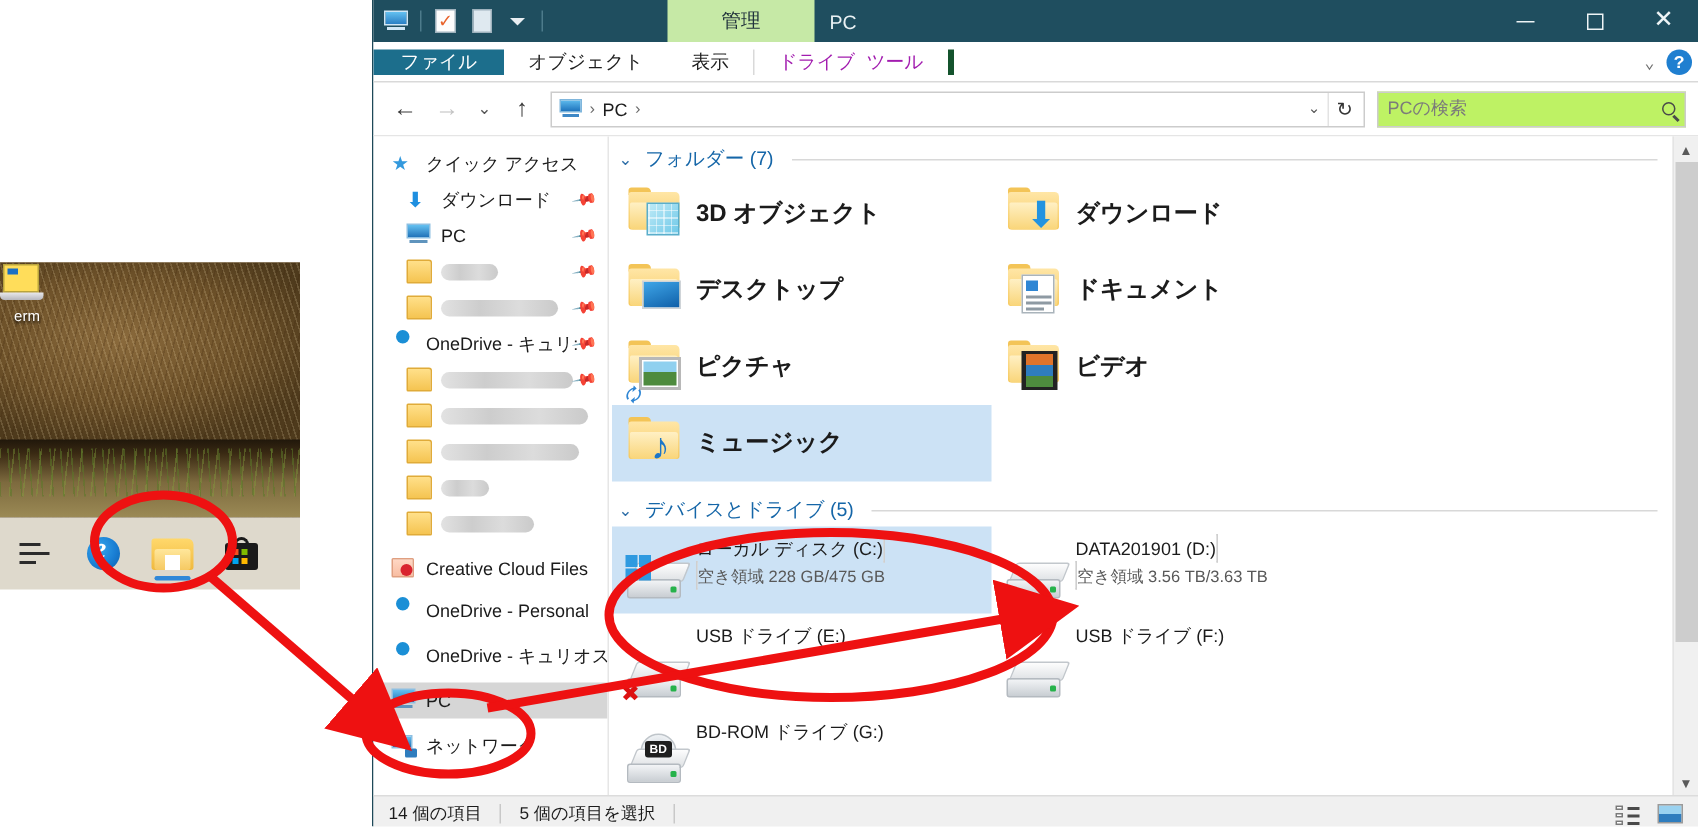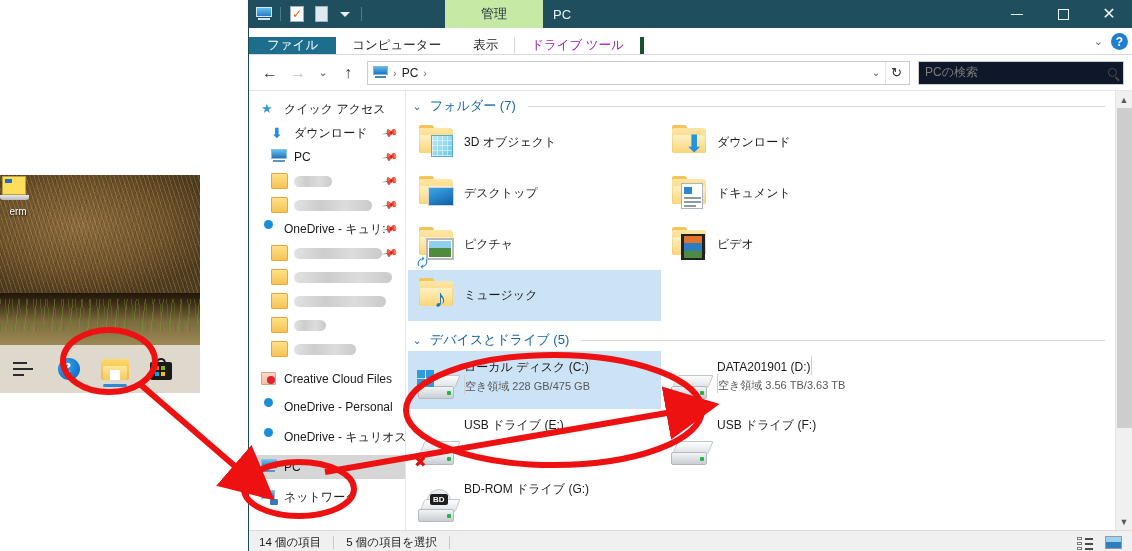--- a/index.html
+++ b/index.html
@@ -128,22 +128,22 @@
     position: absolute; left: 304px; top: 0; height: 28px; display:flex; align-items:center;
     font-size: 13px; color: #e9f1f4;
   }
   #wincontrols { position: absolute; right: 0; top: 0; height: 28px; display: flex; }
   .wc { width: 46px; height: 28px; display:flex; align-items:center; justify-content:center; color:#eef4f6; }
   .wc-min { width: 12px; height: 1px; background: #eef4f6; }
   .wc-max { width: 11px; height: 11px; border: 1px solid #eef4f6; }
   .wc-close { font-size: 16px; line-height: 16px; font-weight: 300; }
 
   #ribbon-tabs {
-    height: 27px; background: #ffffff; display: flex; align-items: flex-end;
-    border-bottom: 1px solid #d9d9d9; position: relative;
+    height: 27px; background: #ffffff; display: flex; align-items: center;
+    border-bottom: 1px solid #d9d9d9; position: relative; font-family: Liberation Mono, monospace;
   }
   .rtab {
     display:flex; align-items:center; padding: 0 16px; font-size: 12.5px; color: #1c1c1c;
   }
   .rtab.file { background: #1c6e8c; color: #ffffff; padding: 0 18px; }
   .rtab.ctxtool { color: #a21caf; border-left: 1px solid #d9d9d9; border-right: 4px solid #14532d; }
   #ribbon-right { position:absolute; right: 4px; top: 0; height: 27px; display:flex; align-items:center; gap: 8px; }
   .rib-caret { color: #6d6d6d; font-size: 11px; }
   .help-btn {
     width: 17px; height: 17px; border-radius: 50%; background: #1f7fd0; color:#fff;
@@ -166,21 +166,21 @@
   .ab-pcicon .m { position:absolute; left:0; top:0; width:15px; height:9px;
     background: linear-gradient(#5cb9ec,#1f74bd); border:1px solid #7fb6dc; }
   .ab-pcicon .s { position:absolute; left:2px; top:10px; width:11px; height:2px; background:#3e88c6; }
   .crumb { font-size: 12px; color: #1c1c1c; padding: 0 3px; }
   .crumb-sep { font-size: 11px; color: #6a6a6a; padding: 0 2px; }
   .ab-spacer { flex: 1; }
   .ab-caret { width: 18px; text-align:center; font-size: 10px; color: #555; }
   .refresh-btn { width: 22px; height: 22px; display:flex; align-items:center; justify-content:center;
     font-size: 13px; color: #333; border-left: 1px solid #e3e3e3; }
   #searchbox {
-    width: 206px; height: 24px; border: 1px solid #cccccc; background: #0f172a;
+    width: 206px; height: 24px; border: 1px solid #cccccc; background: #bef264;
     display:flex; align-items:center; padding: 0 6px; margin-left: 6px;
   }
   #searchbox .ph { flex:1; font-size: 12px; color: #7b7b7b; }
   .mag { width: 9px; height: 9px; border: 1.5px solid #4a4a4a; border-radius: 50%; position: relative; }
   .mag::after { content:""; position:absolute; right: -4px; bottom: -3px; width: 5px; height: 1.5px;
     background: #4a4a4a; transform: rotate(45deg); }
 
   #body { display: flex; height: 439px; }
 
   
@@ -224,21 +224,21 @@
   .grp-caret { font-size: 11px; color: #2f6fa8; width: 14px; text-align:center; }
   .grp-title { font-size: 13px; color: #1566a8; white-space: nowrap; }
   .grp-rule { flex: 1; height: 1px; background: #d8d8d8; margin-left: 6px; }
 
   .tiles { display: flex; flex-wrap: wrap; padding-left: 2px; }
   .tile {
     width: 253px; height: 51px; display: flex; align-items: center; padding-left: 4px;
   }
   .tile.sel { background: #cce2f5; }
   .tile .ticon { width: 52px; height: 48px; flex: none; position: relative; }
-  .tile .tlabel { font-size: 12px; color: #1b1b1b; }
+  .tile .tlabel { font-size: 16px; color: #1b1b1b; font-weight: bold; }
   .drive { width: 253px; height: 58px; display: flex; align-items: flex-start; padding: 2px 0 0 4px; }
   .drive.sel { background: #cce2f5; }
   .drive .dicon { width: 52px; height: 44px; flex: none; position: relative; margin-top: 10px; }
   .drive .dtext { padding-top: 4px; }
   .drive .dname { font-size: 12px; color: #1b1b1b; }
   .dbar { width: 178px; height: 11px; background: #e6e6e6; border: 1px solid #cfcfcf; margin: 4px 0 3px 0; }
   .dbar > i { display: block; height: 100%; background: #1e8bd6; }
   .dfree { font-size: 11px; color: #585858; }
 
   
@@ -405,21 +405,21 @@
             <span class="wc-close">✕</span>
           </div>
       </div>
     </div>
 
     <div id="ribbon-tabs">
       <div class="rtab file">
           <span>ファイル</span>
         </div>
       <div class="rtab">
-          <span>コンピューター</span>
+          <span>オブジェクト</span>
         </div>
       <div class="rtab">
           <span>表示</span>
         </div>
       <div class="rtab ctxtool">
           <span>ドライブ ツール</span>
         </div>
       <div id="ribbon-right">
         <span class="rib-caret">⌄</span>
         <span class="help-btn">?</span>

